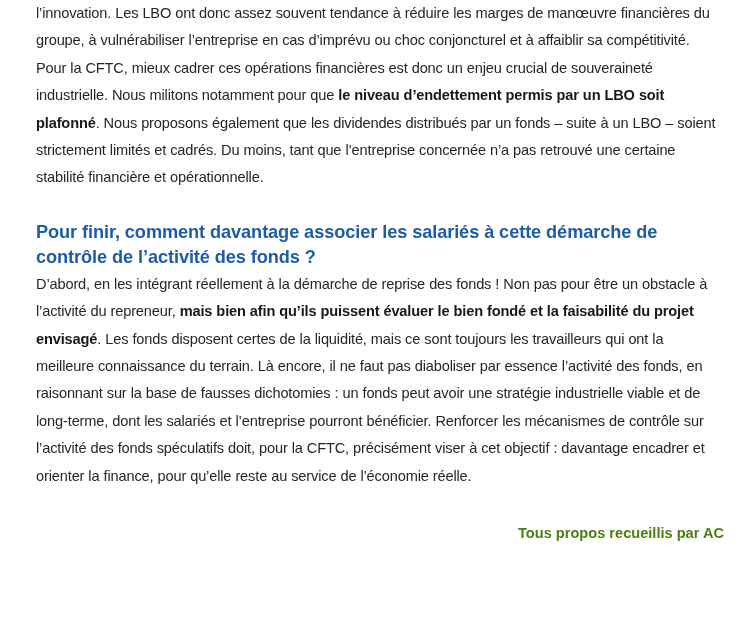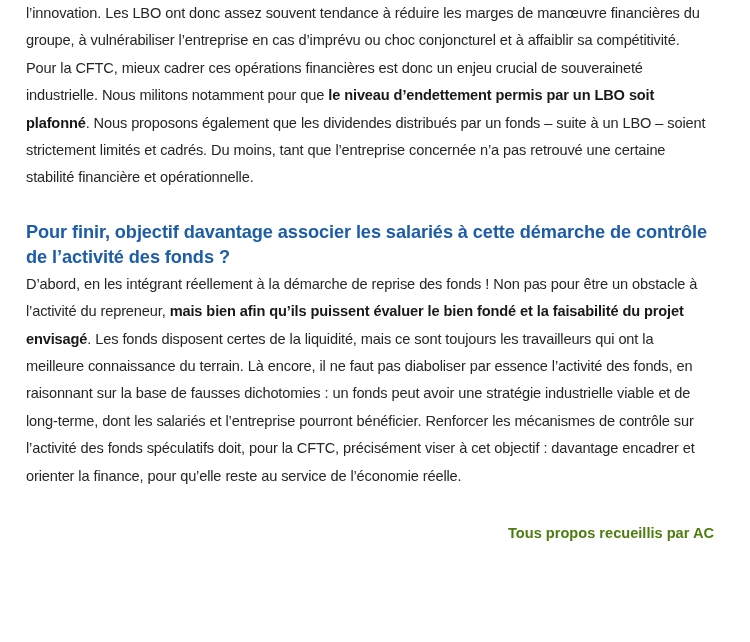--- a/index.html
+++ b/index.html
@@ -19,21 +19,21 @@
   .page {
     position: relative;
     width: 750px;
     height: 642px;
     background: #ffffff;
     box-sizing: border-box;
     padding: 0;
   }
   .content {
     position: absolute;
-    left: 26px;
+    left: 36px;
     top: 0;
     width: 688px;
   }
   p.body-para {
     margin: 0;
     padding: 0;
     font-size: 14.6px;
     line-height: 27.4px;
     color: #262626;
     letter-spacing: -0.01em;
@@ -73,20 +73,20 @@
 </head>
 <body>
 
 <div class="page">
   <div class="content">
 
     <p class="body-para para-1">l’innovation. Les LBO ont donc assez souvent tendance à réduire les marges de manœuvre financières du groupe, à vulnérabiliser l’entreprise en cas d’imprévu ou choc conjoncturel et à affaiblir sa compétitivité.</p>
 
     <p class="body-para para-2"><span>Pour la CFTC, mieux cadrer ces opérations financières est donc un enjeu crucial de souveraineté industrielle. Nous militons notamment pour que </span><strong class="emph">le niveau d’endettement permis par un LBO soit plafonné</strong><span>. Nous proposons également que les dividendes distribués par un fonds – suite à un LBO – soient strictement limités et cadrés. Du moins, tant que l’entreprise concernée n’a pas retrouvé une certaine stabilité financière et opérationnelle.</span></p>
 
-    <h2 class="section-heading">Pour finir, objectif davantage associer les salariés à cette démarche de contrôle de l’activité des fonds ?</h2>
+    <h2 class="section-heading">Pour finir, comment davantage associer les salariés à cette démarche de contrôle de l’activité des fonds ?</h2>
 
     <p class="body-para para-3"><span>D’abord, en les intégrant réellement à la démarche de reprise des fonds ! Non pas pour être un obstacle à l’activité du repreneur, </span><strong class="emph">mais bien afin qu’ils puissent évaluer le bien fondé et la faisabilité du projet envisagé</strong><span>. Les fonds disposent certes de la liquidité, mais ce sont toujours les travailleurs qui ont la meilleure connaissance du terrain. Là encore, il ne faut pas diaboliser par essence l’activité des fonds, en raisonnant sur la base de fausses dichotomies : un fonds peut avoir une stratégie industrielle viable et de long-terme, dont les salariés et l’entreprise pourront bénéficier. Renforcer les mécanismes de contrôle sur l’activité des fonds spéculatifs doit, pour la CFTC, précisément viser à cet objectif : davantage encadrer et orienter la finance, pour qu’elle reste au service de l’économie réelle.</span></p>
 
     <p class="signature">Tous propos recueillis par AC</p>
 
   </div>
 </div>
 
 </body></html>

